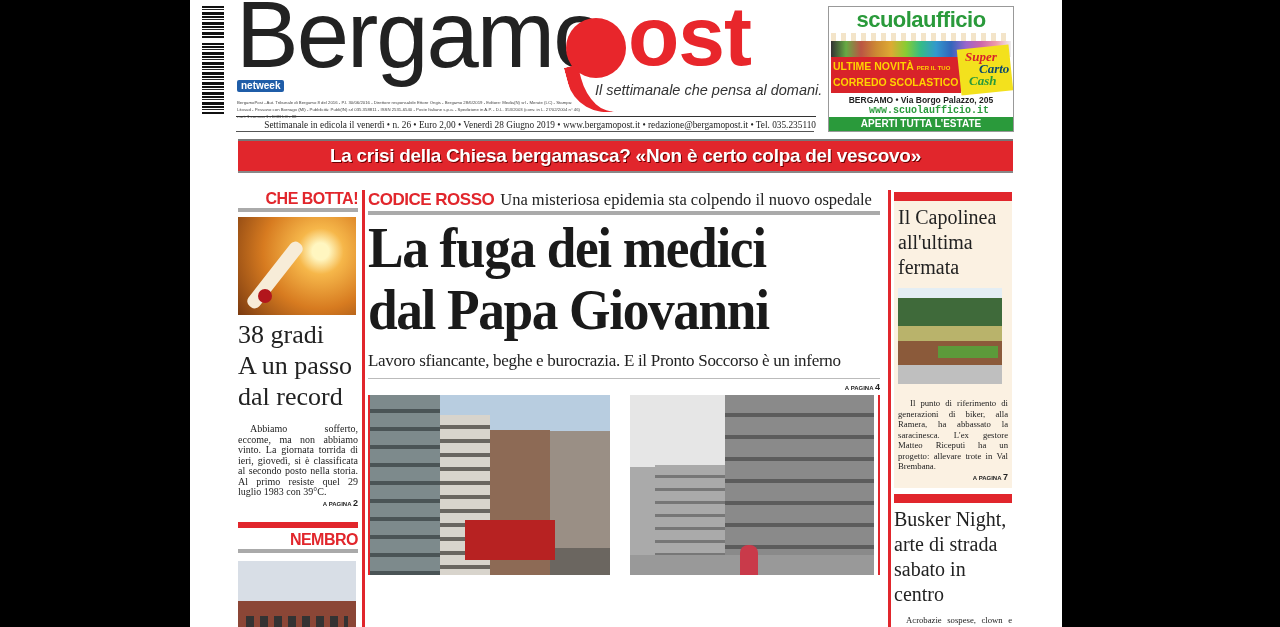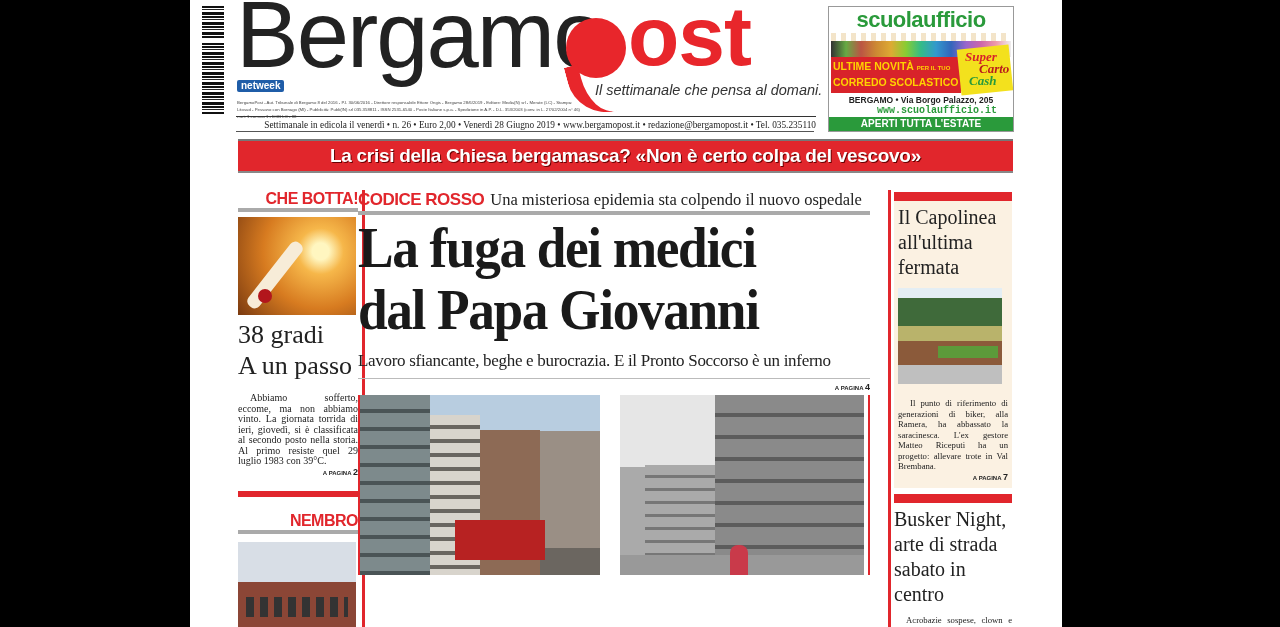--- a/index.html
+++ b/index.html
@@ -25,44 +25,44 @@
   .ad{left:638px;top:6px;width:184px;height:124px;border:1px solid #999;background:#fff;overflow:hidden;}
   .ad .brand{position:absolute;left:0;top:0;width:184px;text-align:center;font-family:"Liberation Sans",sans-serif;font-weight:bold;font-size:22px;color:#2a9a3b;line-height:26px;letter-spacing:-0.5px;}
   .ad .pencils{position:absolute;left:2px;top:26px;width:180px;height:24px;background:linear-gradient(90deg,#333,#6a4,#b54,#c83,#da3,#8c3,#3b8,#39c,#36b,#96c,#c6a,#e9a,#eee);}
   .ad .pencils:before{content:"";position:absolute;left:0;top:0;right:0;height:8px;background:repeating-linear-gradient(90deg,#f3e4c9 0 5px,#fff 5px 10px);}
   .ad .redband{position:absolute;left:2px;top:50px;width:130px;height:36px;background:#d8232a;}
   .ad .red1,.ad .red2{position:absolute;left:4px;font-family:"Liberation Sans",sans-serif;font-weight:bold;color:#ffd200;font-size:10.5px;white-space:nowrap;}
   .ad .red1{top:53px;} .ad .red2{top:69px;}
   .ad .red1 small{font-size:6px;}
   .ad .sticky{position:absolute;left:130px;top:40px;width:52px;height:46px;background:#f3e11d;transform:rotate(-6deg);}
   .ad .s1,.ad .s2,.ad .s3{position:absolute;font-family:"Liberation Serif",serif;font-style:italic;font-weight:bold;color:#d8232a;font-size:13px;line-height:12px;}
-  .ad .s1{left:136px;top:44px;} .ad .s2{left:150px;top:56px;color:#b91c1c;} .ad .s3{left:140px;top:68px;color:#2a9a3b;}
+  .ad .s1{left:136px;top:44px;} .ad .s2{left:150px;top:56px;color:#0c4a6e;} .ad .s3{left:140px;top:68px;color:#2a9a3b;}
   .ad .addr{position:absolute;left:0;top:88px;width:184px;text-align:center;font-family:"Liberation Sans",sans-serif;font-weight:bold;font-size:8.5px;color:#222;}
-  .ad .url{position:absolute;left:16px;top:98px;width:184px;text-align:center;font-family:"Liberation Mono",monospace;font-weight:bold;font-size:10px;color:#2a9a3b;}
+  .ad .url{position:absolute;left:8px;top:98px;width:184px;text-align:center;font-family:"Liberation Mono",monospace;font-weight:bold;font-size:10px;color:#2a9a3b;}
   .ad .green{position:absolute;left:0;top:110px;width:184px;height:14px;background:#2a9a3b;color:#fff;text-align:center;font-family:"Liberation Sans",sans-serif;font-weight:bold;font-size:10px;line-height:14px;}
   
   .banner{left:48px;top:139px;width:775px;height:34px;background:#e1262c;border-top:2px solid #777;border-bottom:2px solid #888;box-sizing:border-box;color:#fff;text-align:center;font-family:"Liberation Sans",sans-serif;font-weight:bold;font-size:19px;line-height:30px;text-shadow:1px 1px 0 #600;letter-spacing:-0.3px;}
   
   .col-left{left:48px;top:190px;width:120px;}
   .kicker-red{font-family:"Liberation Sans",sans-serif;font-weight:bold;color:#e1262c;font-size:16px;letter-spacing:-0.5px;text-align:right;}
   .grey-rule{height:4px;background:#aaa;}
   .red-rule{height:6px;background:#e1262c;}
   .img-heat{width:118px;height:98px;background:radial-gradient(circle at 70% 35%,#fff6c0 0 8%,#f6b74a 22%,#d77b20 55%,#7a3a10 100%);position:relative;}
   .img-heat .thermo{position:absolute;left:30px;top:18px;width:14px;height:80px;background:#f7ecd8;transform:rotate(38deg);border-radius:6px;}
   .img-heat .bulb{position:absolute;left:20px;top:72px;width:14px;height:14px;border-radius:50%;background:#b2161c;}
   .headline-left{font-size:26px;line-height:31px;color:#222;margin-top:4px;}
   .body-small{font-size:10px;line-height:10.5px;color:#222;text-align:justify;text-indent:12px;}
   .apagina{text-align:right;font-family:"Liberation Sans",sans-serif;font-weight:bold;font-size:6px;color:#222;}
   .apagina b{font-size:9px;}
   .img-nembro{width:118px;height:90px;background:linear-gradient(180deg,#d8dee6 0 45%,#8b4636 45% 100%);position:relative;}
   .img-nembro .win{position:absolute;left:8px;top:55px;width:102px;height:20px;background:repeating-linear-gradient(90deg,#333 0 8px,#8b4636 8px 14px);}
   .vrule-l{left:172px;top:190px;width:3px;height:437px;background:#e1262c;}
   .vrule-r{left:698px;top:190px;width:3px;height:437px;background:#e1262c;}
   
-  .center{left:168px;top:190px;width:512px;}
+  .center{left:178px;top:190px;width:512px;}
   .kicker-row{white-space:nowrap;border-bottom:4px solid #aaa;padding-bottom:1px;}
   .kicker-row .k{font-family:"Liberation Sans",sans-serif;font-weight:bold;color:#e1262c;font-size:17px;letter-spacing:-0.5px;}
   .kicker-row .s{font-size:16.5px;color:#222;margin-left:6px;}
   .main-head{font-weight:bold;font-size:58px;line-height:62px;color:#1a1a1a;letter-spacing:-1.5px;margin-top:2px;transform:scaleX(0.92);transform-origin:left;white-space:nowrap;}
   .sub{font-size:17px;line-height:23px;color:#222;margin-top:8px;white-space:nowrap;letter-spacing:-0.3px;}
   .thin-rule{height:1px;background:#bbb;margin-top:6px;}
   .apag-c{text-align:right;font-family:"Liberation Sans",sans-serif;font-weight:bold;font-size:6px;margin-top:3px;color:#222;}
   .apag-c b{font-size:9px;}
   .lavori{margin-top:4px;height:18px;background:#e1262c;color:#fff;font-family:"Liberation Sans",sans-serif;font-weight:bold;font-size:12px;line-height:18px;padding-left:6px;letter-spacing:-0.3px;}
   .photos{position:relative;height:180px;margin-top:3px;}
@@ -125,25 +125,26 @@
   <div class="abs col-left">
     <div class="kicker-red">CHE BOTTA!</div>
     <div class="grey-rule"></div>
     <div class="img-heat" style="margin-top:5px">
       <div class="thermo"></div>
       <div class="bulb"></div>
     </div>
     <div class="headline-left">
       <div>38 gradi</div>
       <div>A un passo</div>
+      <div>dal record</div>
     </div>
     <div class="body-small" style="margin-top:12px">Abbiamo sofferto, eccome, ma non abbiamo vinto. La giornata torrida di ieri, giovedì, si è classificata al secondo posto nella storia. Al primo resiste quel 29 luglio 1983 con 39°C.</div>
     <div class="apagina"><span>A PAGINA</span> <b>2</b></div>
     <div class="red-rule" style="margin-top:14px"></div>
-    <div class="kicker-red" style="margin-top:15px">NEMBRO</div>
+    <div class="kicker-red" style="margin-top:3px">NEMBRO</div>
     <div class="grey-rule"></div>
     <div class="img-nembro" style="margin-top:8px">
       <div class="win"></div>
     </div>
   </div>
 
   <div class="abs vrule-l"></div>
   <div class="abs vrule-r"></div>
 
   <div class="abs center">

